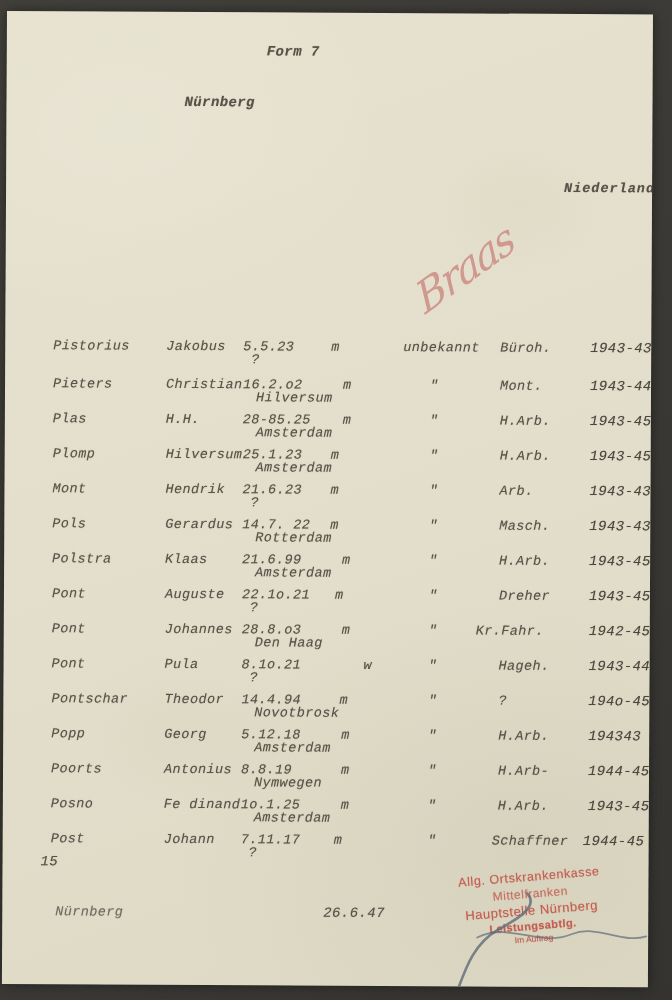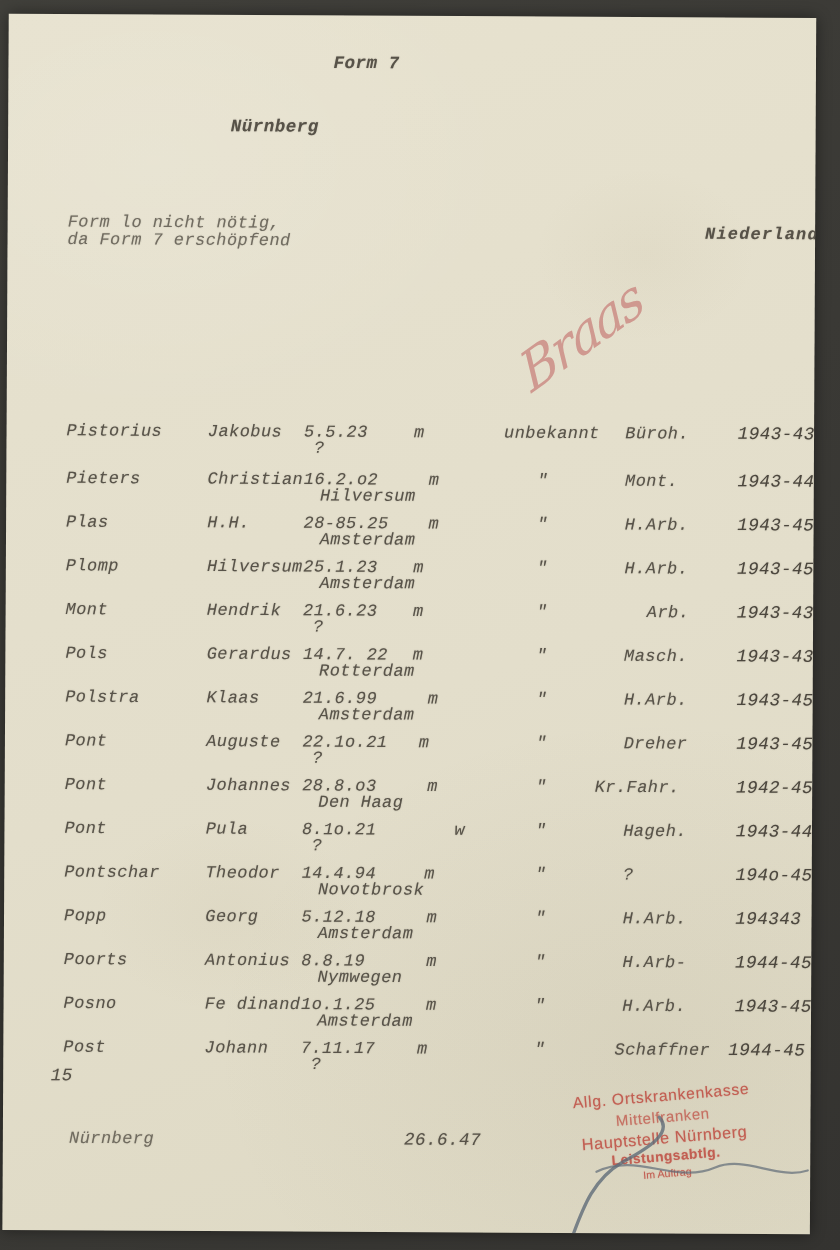--- a/index.html
+++ b/index.html
@@ -66,22 +66,20 @@
 <body>
 
 <div class="scene">
   <div class="paper">
 
     <div class="stain" style="left:70px;top:640px;width:220px;height:160px;background:radial-gradient(ellipse at center, rgba(150,135,95,.05), rgba(0,0,0,0) 70%);"></div>
     <div class="stain" style="left:420px;top:120px;width:180px;height:140px;background:radial-gradient(ellipse at center, rgba(150,135,95,.05), rgba(0,0,0,0) 70%);"></div>
 
     <span class="tw sz14 bold" style="left:260px;top:31px;">Form 7</span>
     <span class="tw sz14 bold" style="left:178px;top:82px;">Nürnberg</span>
-    <span class="tw sz13 smudge" style="left:48px;top:160px;">Form lo nicht nötig,</span>
-    <span class="tw sz13 smudge" style="left:48px;top:174px;">da Form 7 erschöpfend</span>
     <span class="tw sz13 bold" style="left:558px;top:167px;letter-spacing:1px;">Niederlande</span>
 
     <div class="handwriting">Braas</div>
 
     <div id="rows">
       <div class="row" style="top: 327px;">
         <span class="c surname">Pistorius</span>
         <span class="c firstname">Jakobus</span>
         <span class="c birthdate">5.5.23</span>
         <span class="c place" style="left: 246px;">?</span>
@@ -124,21 +122,21 @@
         <span class="c years" style="left: 569px;">1943-45</span>
       </div>
 
       <div class="row" style="top: 470px;">
         <span class="c surname">Mont</span>
         <span class="c firstname">Hendrik</span>
         <span class="c birthdate">21.6.23</span>
         <span class="c place" style="left: 246px;">?</span>
         <span class="c gender" style="left: 326px;">m</span>
         <span class="c origin" style="left: 425px;">"</span>
-        <span class="c occupation" style="left: 513px; font-style: italic;">Arb.</span>
+        <span class="c occupation" style="left: 495px; font-style: italic;">Arb.</span>
         <span class="c years" style="left: 569px;">1943-43</span>
       </div>
 
       <div class="row" style="top: 505px;">
         <span class="c surname">Pols</span>
         <span class="c firstname">Gerardus</span>
         <span class="c birthdate">14.7. 22</span>
         <span class="c place" style="left: 251px;">Rotterdam</span>
         <span class="c gender" style="left: 326px;">m</span>
         <span class="c origin" style="left: 425px;">"</span>

